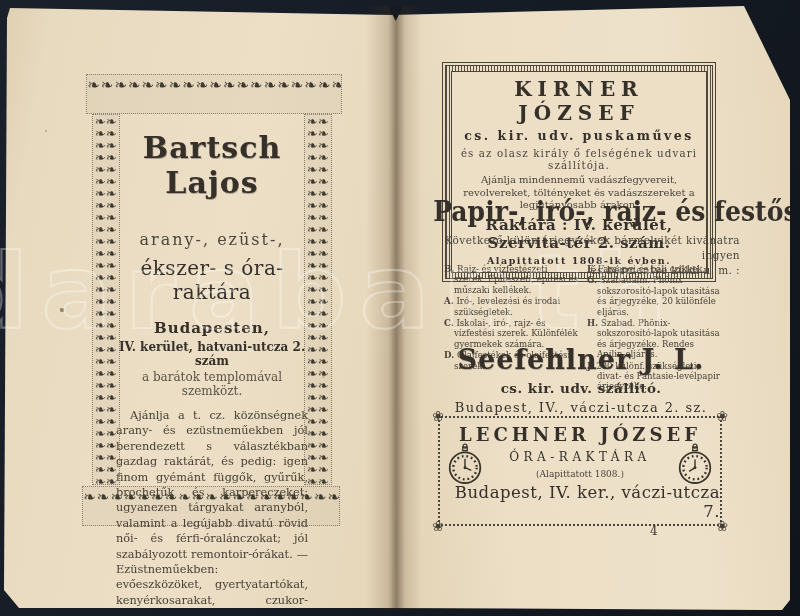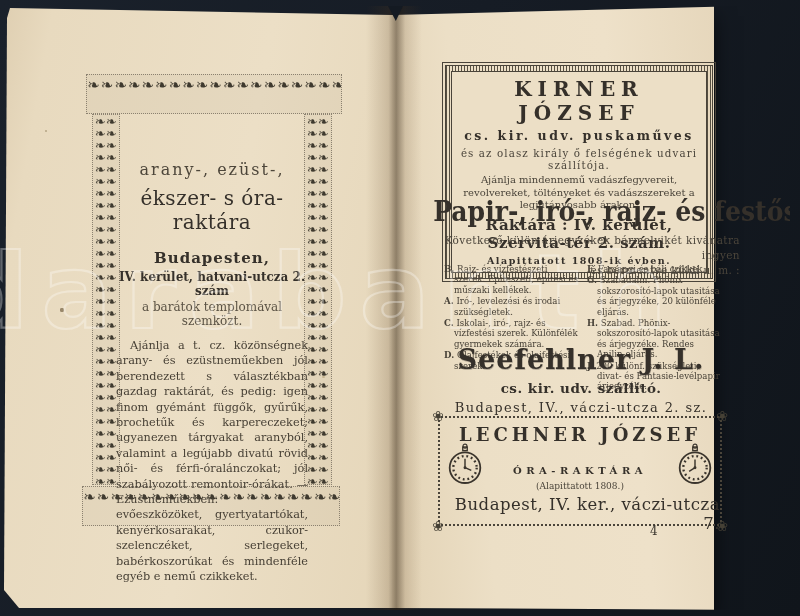--- a/index.html
+++ b/index.html
@@ -9,21 +9,21 @@
     font-family:"DejaVu Serif",serif;color:#35302a;
   }
   .page{position:absolute;z-index:1;}
   #left-page{
     left:4px;top:8px;width:388px;height:600px;
     background:linear-gradient(100deg,#dfcfb2 0%,#e8dabf 10%,#ecdfc6 55%,#e5d6b9 100%);
     clip-path:polygon(6px 0,100% 7px,100% 100%,15px 100%,0 97%,3px 10px);
     box-shadow:0 10px 20px rgba(0,0,0,.6);
   }
   #right-page{
-    left:392px;top:6px;width:322px;height:604px;
+    left:392px;top:6px;width:398px;height:604px;
     background:linear-gradient(265deg,#e6d7bc 0%,#eee1c9 30%,#ecdfc6 72%,#e2d2b4 100%);
     clip-path:polygon(0 9px,352px 0,398px 94px,398px 594px,390px 604px,0 602px);
     box-shadow:0 10px 20px rgba(0,0,0,.6);
   }
   #spine-shadow{
     position:absolute;left:366px;top:6px;width:56px;height:604px;z-index:5;pointer-events:none;
     background:linear-gradient(90deg,rgba(87,60,30,0) 0%,rgba(87,60,30,.20) 40%,rgba(48,32,14,.48) 54%,rgba(87,60,30,.16) 70%,rgba(87,60,30,0) 100%);
   }
   #spine-notch{
     position:absolute;left:388px;top:6px;width:15px;height:15px;z-index:6;
@@ -90,21 +90,21 @@
   
   #seefehlner{position:absolute;left:30px;top:338px;width:318px;text-align:center;}
   .s-name{font-size:27px;font-weight:bold;letter-spacing:1px;text-shadow:.5px .5px 0 rgba(53,48,42,.3);}
   .s-title{font-size:13.5px;font-weight:600;margin-top:5px;letter-spacing:.5px;}
   .s-addr{font-size:13px;margin-top:4px;letter-spacing:1.4px;}
 
   
   #lechner{position:absolute;left:46px;top:410px;width:284px;height:110px;
     border:2px dotted #4a443a;text-align:center;box-sizing:border-box;}
   .l-name{margin-top:6px;font-size:18px;font-weight:bold;letter-spacing:4px;}
-  .l-sub{font-size:10px;letter-spacing:4.5px;margin-top:20px;font-weight:700;}
+  .l-sub{font-size:12px;letter-spacing:4.5px;margin-top:5px;font-weight:400;}
   .l-found{font-size:9px;margin-top:5px;color:#4a443a;}
   .l-addr{font-size:16.5px;margin-top:4px;letter-spacing:.5px;text-align:right;}
   .corner{position:absolute;font-size:14px;line-height:14px;color:#45403500;color:#454035;z-index:2;
     font-family:"DejaVu Sans",sans-serif;}
   .c-tl{left:-8px;top:-9px;} .c-tr{right:-8px;top:-9px;}
   .c-bl{left:-8px;bottom:-9px;} .c-br{right:-8px;bottom:-9px;}
   .watch{position:absolute;top:25px;}
   .watch.left{left:7px;} .watch.right{right:7px;}
 
   #page-number{position:absolute;left:258px;top:518px;font-size:12px;color:#3b362f;}
@@ -112,20 +112,21 @@
 </head>
 <body>
 
 <div class="page" id="left-page">
   <div class="orn h" id="orn-top">❧❧❧❧❧❧❧❧❧❧❧❧❧❧❧❧❧❧❧❧❧❧❧❧❧❧❧❧❧❧❧❧❧❧❧❧❧❧❧❧</div>
   <div class="orn v" id="orn-left">❧❧❧❧❧❧❧❧❧❧❧❧❧❧❧❧❧❧❧❧❧❧❧❧❧❧❧❧❧❧❧❧❧❧❧❧❧❧❧❧❧❧❧❧❧❧❧❧❧❧❧❧❧❧❧❧❧❧❧❧❧❧❧❧</div>
   <div class="orn v" id="orn-right">❧❧❧❧❧❧❧❧❧❧❧❧❧❧❧❧❧❧❧❧❧❧❧❧❧❧❧❧❧❧❧❧❧❧❧❧❧❧❧❧❧❧❧❧❧❧❧❧❧❧❧❧❧❧❧❧❧❧❧❧❧❧❧❧</div>
   <div class="orn h" id="orn-bottom">❧❧❧❧❧❧❧❧❧❧❧❧❧❧❧❧❧❧❧❧❧❧❧❧❧❧❧❧❧❧❧❧❧❧❧❧❧❧❧❧</div>
 
   <div id="bartsch">
+    <div class="b-title">Bartsch Lajos</div>
     <div class="b-sub1">arany-, ezüst-,</div>
     <div class="b-sub2">ékszer- s óra-raktára</div>
     <div class="b-city">Budapesten,</div>
     <div class="b-addr">IV. kerület, hatvani-utcza 2. szám</div>
     <div class="b-note">a barátok templomával szemközt.</div>
     <div class="b-body">Ajánlja a t. cz. közönségnek arany- és ezüstneműekben jól berendezett s választékban gazdag raktárát, és pedig: igen finom gyémánt függők, gyűrűk, brochetűk és karpereczeket; ugyanezen tárgyakat aranyból, valamint a legújabb divatú rövid női- és férfi-óralánczokat; jól szabályozott remontoir-órákat. — Ezüstneműekben: evőeszközöket, gyertyatartókat, kenyérkosarakat, czukor-szelenczéket, serlegeket, babérkoszorúkat és mindenféle egyéb e nemű czikkeket.</div>
   </div>
 
   <div class="speck" id="speck1"></div>
   <div class="speck" id="speck2"></div>

